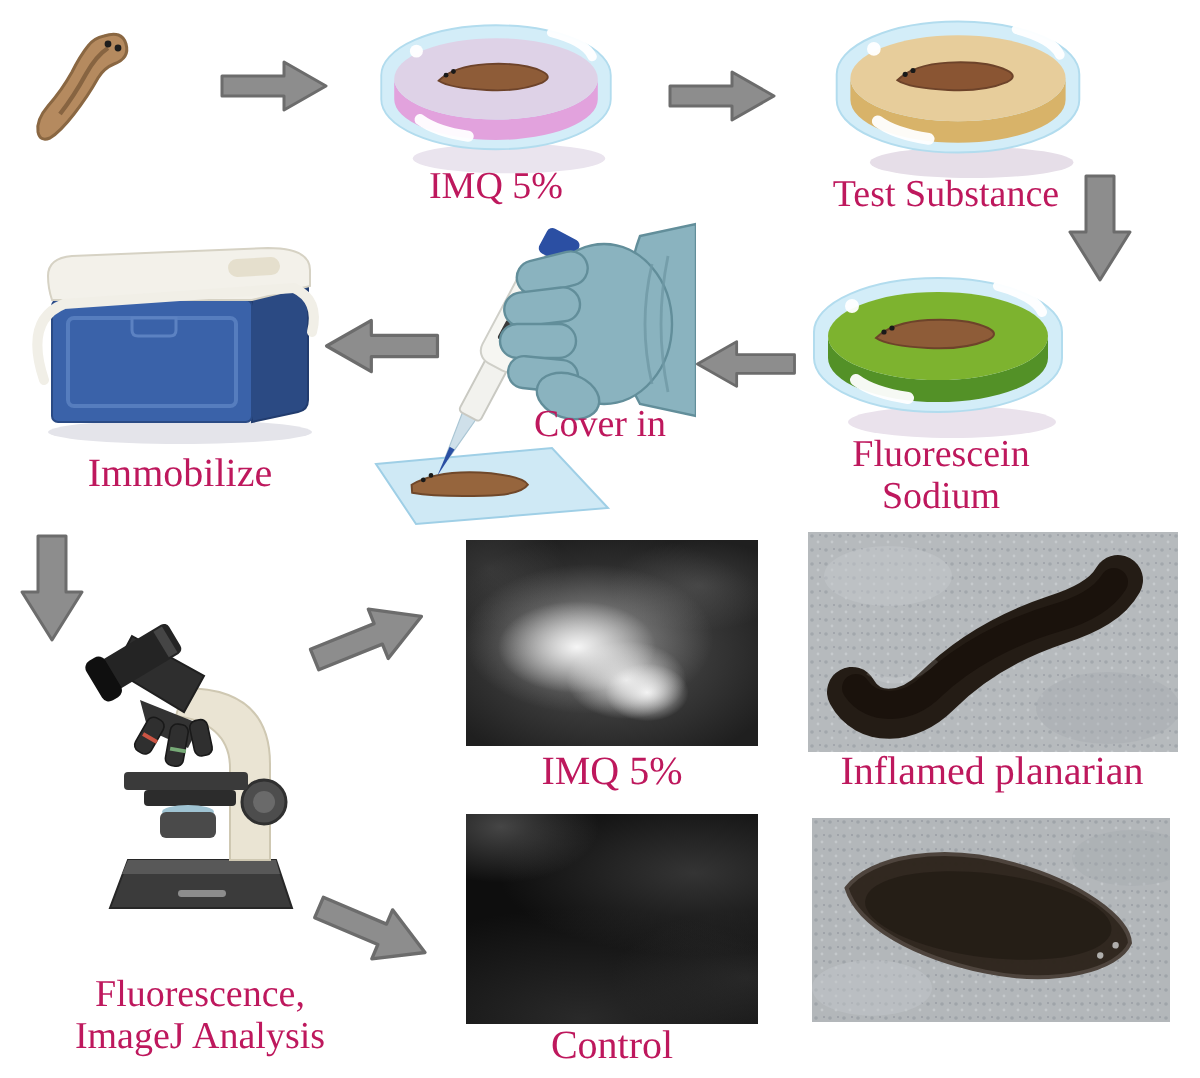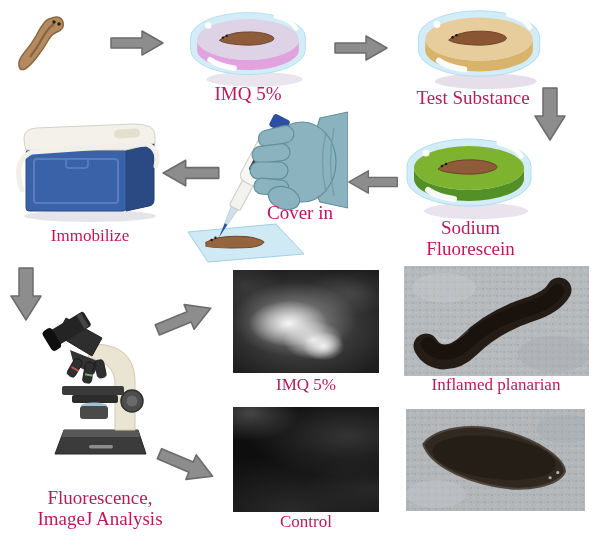--- a/index.html
+++ b/index.html
@@ -1,21 +1,21 @@
 <!DOCTYPE html>
 <html><head>
 <meta charset="utf-8">
 <style>
   html,body{margin:0;padding:0;background:#fff;}
   #stage{position:relative;width:600px;height:539px;background:#ffffff;overflow:hidden;
          font-family:"Liberation Serif","DejaVu Serif",serif;}
   .abs{position:absolute;}
   .label{position:absolute;color:#be185d;text-align:center;line-height:1.08;}
   .f19{font-size:19px;}
-  .f20{font-size:17px;}
+  .f20{font-size:20px;}
   svg{display:block;}
   .fluor{position:absolute;}
   #fluor-imq{
     background:
       radial-gradient(55px 32px at 38% 52%, rgba(255,255,255,.92), rgba(255,255,255,0) 72%),
       radial-gradient(40px 26px at 55% 68%, rgba(250,250,250,.85), rgba(250,250,250,0) 75%),
       radial-gradient(26px 18px at 62% 74%, rgba(255,255,255,.9), rgba(255,255,255,0) 80%),
       radial-gradient(80px 48px at 42% 48%, rgba(205,205,205,.55), rgba(205,205,205,0) 78%),
       radial-gradient(110px 70px at 48% 55%, rgba(150,150,150,.45), rgba(150,150,150,0) 85%),
       radial-gradient(60px 30px at 80% 22%, rgba(125,125,125,.32), rgba(125,125,125,0) 75%),
@@ -95,22 +95,22 @@
     <g>
       <path d="M36 41 q8 -8 26 -9 q20 -1 30 4 q6 3 0 6 q-12 5 -30 4 q-20 -1 -26 -5 z" fill="#8e5c38" stroke="#6d432a" stroke-width="1"></path>
       <circle cx="40" cy="38" r="1.3" fill="#191919"></circle>
         <circle cx="44" cy="36" r="1.3" fill="#191919"></circle>
     </g>
     <path d="M97 15 a52 20 0 0 1 22 13" stroke="#ffffff" stroke-width="5" fill="none" stroke-linecap="round" opacity=".95"></path>
     <circle cx="24" cy="25" r="3.5" fill="#ffffff" opacity=".95"></circle>
     <path d="M26 62 a50 19 0 0 0 26 9" stroke="#ffffff" stroke-width="6" fill="none" stroke-linecap="round" opacity=".95"></path>
   </svg>
   <div class="label f19" style="left:398px;top:218px;width:145px">
+    <div>Fluorescein</div>
     <div>Sodium</div>
-    <div>Fluorescein</div>
   </div>
 
   <svg class="abs" style="left:345px;top:168px;transform:scaleX(-1)" width="56" height="28" viewBox="0 0 56 30">
     <path d="M2 10 H33 V3 L54 15 L33 27 V20 H2 Z" stroke="#6c6c6c" stroke-width="1.5" stroke-linejoin="round" fill="#8d8d8d"></path>
   </svg>
 
   <svg class="abs" style="left:180px;top:104px" width="168" height="160" viewBox="0 0 168 160">
     <path d="M8 128 L96 120 L124 150 L28 158 Z" fill="#cfe9f5" stroke="#9fcfe6" stroke-width="1"></path>
     <g transform="rotate(-4 60 140)">
       <path d="M26 136 q14 -7 40 -3 q16 3 18 7 q-4 5 -22 4 q-24 -1 -36 -4 z" fill="#96653d" stroke="#70482a" stroke-width="1"></path>

